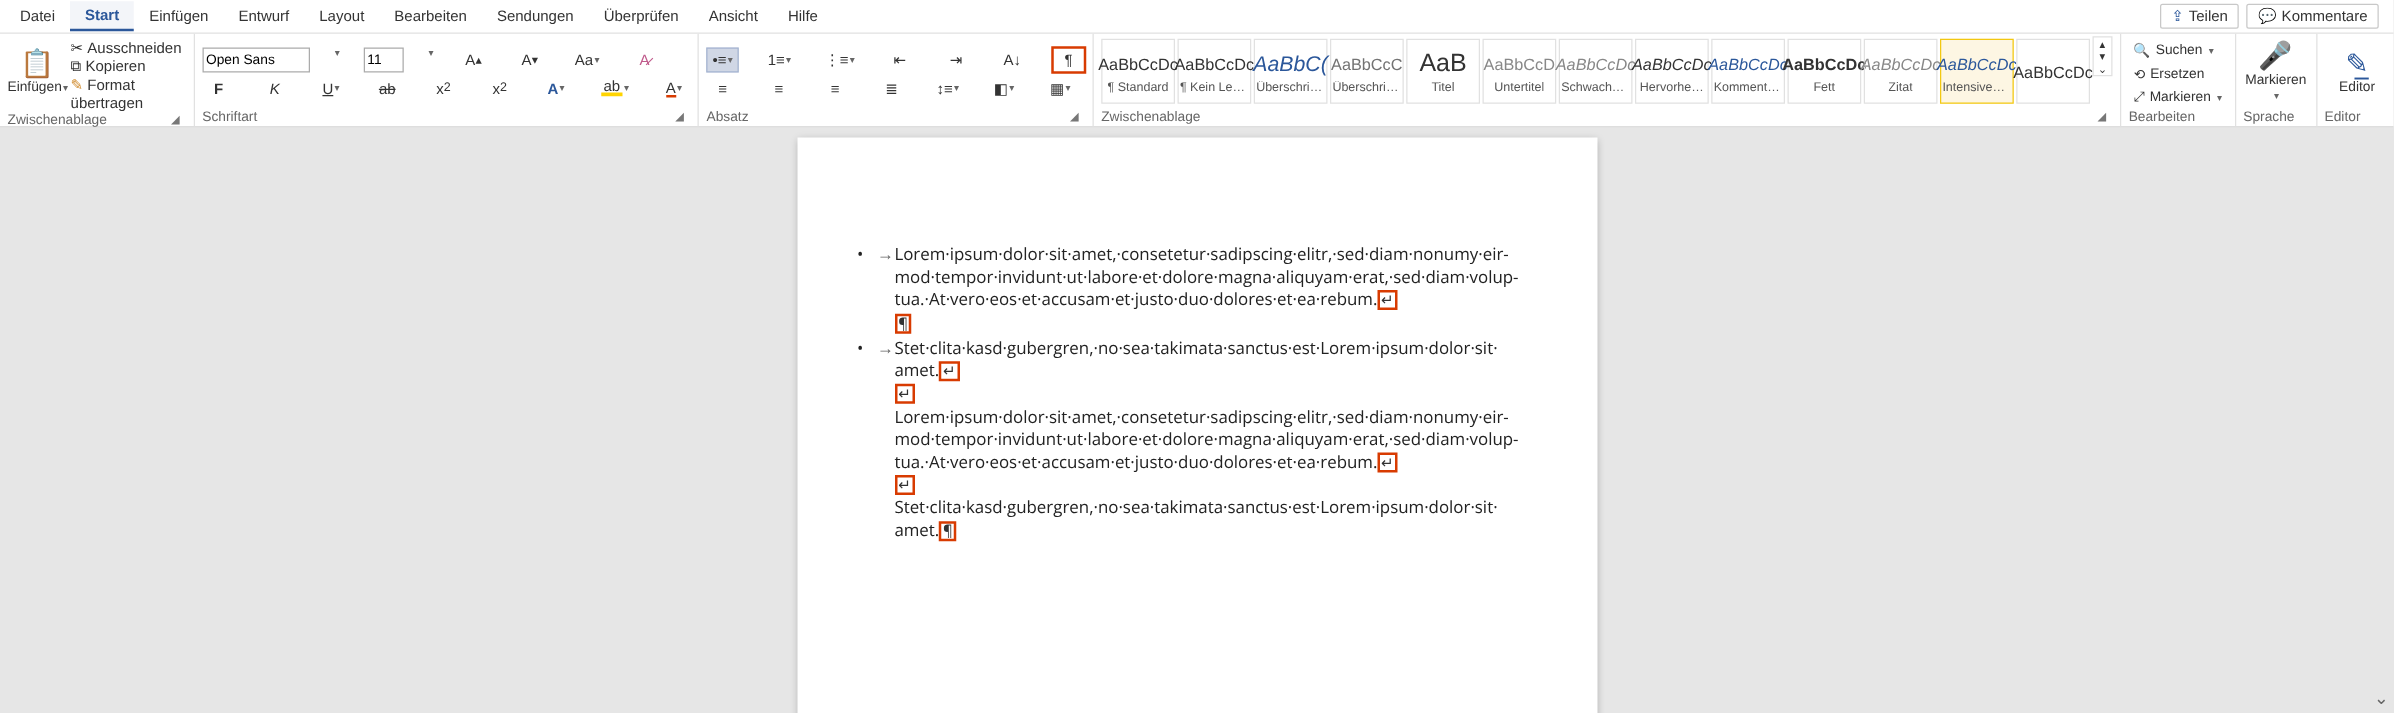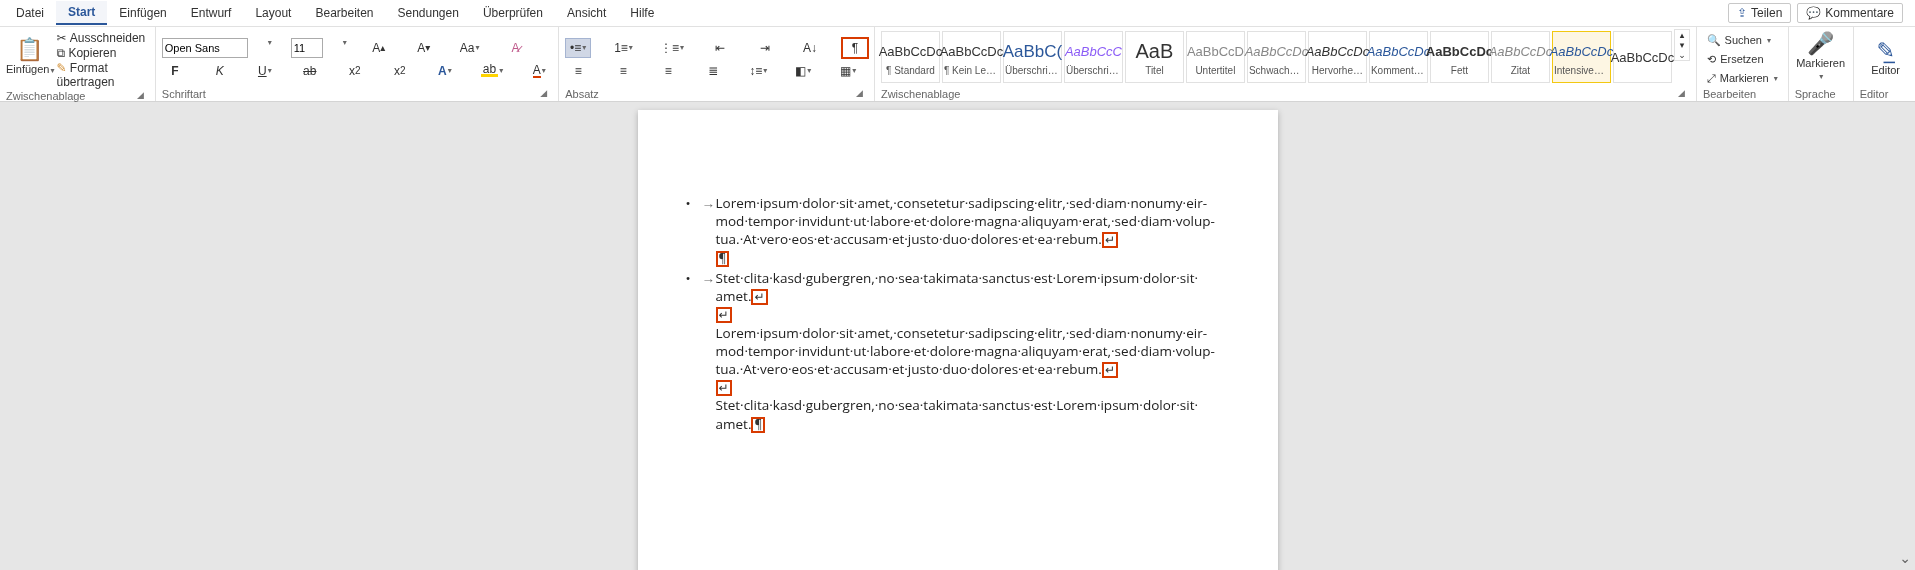--- a/index.html
+++ b/index.html
@@ -163,25 +163,25 @@
         <div class="style-gallery" id="style-gallery">
             <div class="style-item">
               <div class="prev">AaBbCcDc</div>
               <div class="name">¶ Standard</div>
             </div>
             <div class="style-item">
               <div class="prev">AaBbCcDc</div>
               <div class="name">¶ Kein Lee…</div>
             </div>
             <div class="style-item">
-              <div class="prev" style="color: rgb(43, 87, 154); font-size: 17px;">AaBbC(</div>
+              <div class="prev" style="color: rgb(43, 87, 154); font-size: 17px; font-style: italic;">AaBbC(</div>
               <div class="name">Überschrif…</div>
             </div>
             <div class="style-item">
-              <div class="prev" style="color: #8b5cf6; font-style: italic;">AaBbCcC</div>
+              <div class="prev" style="color: #737373;">AaBbCcC</div>
               <div class="name">Überschrif…</div>
             </div>
             <div class="style-item">
               <div class="prev" style="font-size: 20px;">AaB</div>
               <div class="name">Titel</div>
             </div>
             <div class="style-item">
               <div class="prev" style="color: rgb(136, 136, 136);">AaBbCcD</div>
               <div class="name">Untertitel</div>
             </div>

